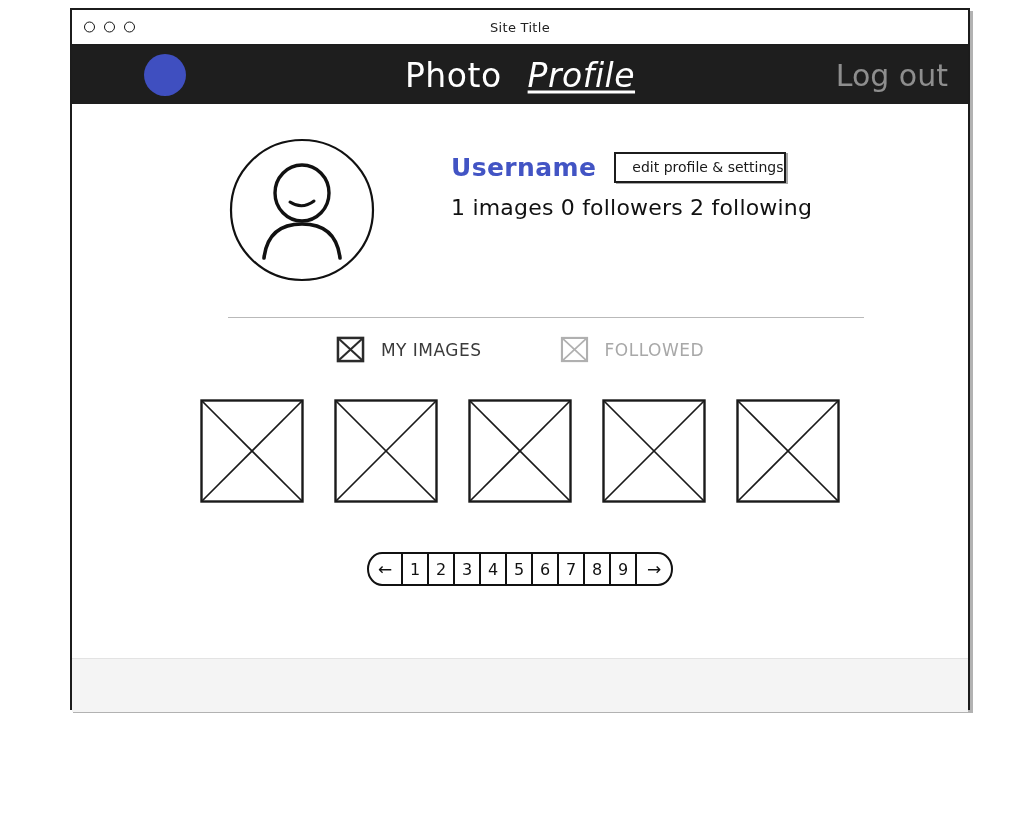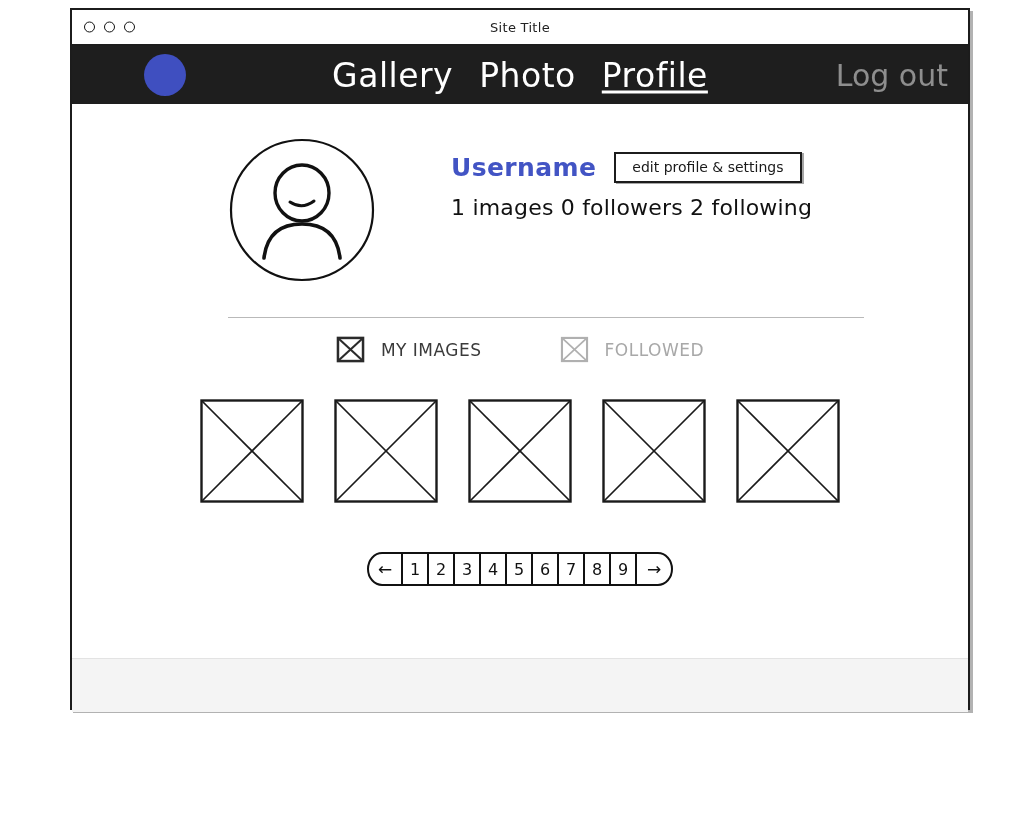--- a/index.html
+++ b/index.html
@@ -103,20 +103,21 @@
     pointer-events: auto;
     color: #ffffff;
     font-size: 33px;
     letter-spacing: 0.5px;
     text-decoration: none;
     white-space: nowrap;
   }
   .nav-link.active {
     text-decoration: underline;
     text-underline-offset: 4px;
+    font-style: italic;
   }
   .logout {
     position: absolute;
     right: 20px;
     top: 50%;
     transform: translateY(-50%);
     color: #8e8e8e;
     font-size: 30px;
     white-space: nowrap;
   }
@@ -154,21 +155,21 @@
   .username {
     color: #4254c4;
     font-size: 25px;
     font-weight: 600;
     letter-spacing: 0.4px;
     white-space: nowrap;
   }
   .edit-btn {
     border: 2px solid #1c1c1c;
     background: #ffffff;
-    padding: 5px 16px 6px 16px;
+    padding: 5px 0 6px 16px;
     font-size: 14px;
     color: #1a1a1a;
     white-space: nowrap;
     box-shadow: 2px 1px 0 rgba(0,0,0,0.35);
     font-family: "DejaVu Sans", sans-serif;
   }
   .stats {
     margin-top: 12px;
     font-size: 22px;
     color: #111;
@@ -293,21 +294,20 @@
         <span class="dot"></span>
         <span class="dot"></span>
       </div>
       <div class="titlebar-title">Site Title</div>
     </div>
 
     <div class="navbar">
       <div class="brand-avatar"></div>
 
       <div class="nav-links">
-        <a class="nav-link" href="#">Gallery</a>
         <a class="nav-link" href="#">Photo</a>
         <a class="nav-link active" href="#">Profile</a>
       </div>
 
       <div class="logout">Log out</div>
     </div>
 
     <div class="page">
 
       <div class="profile-header">

